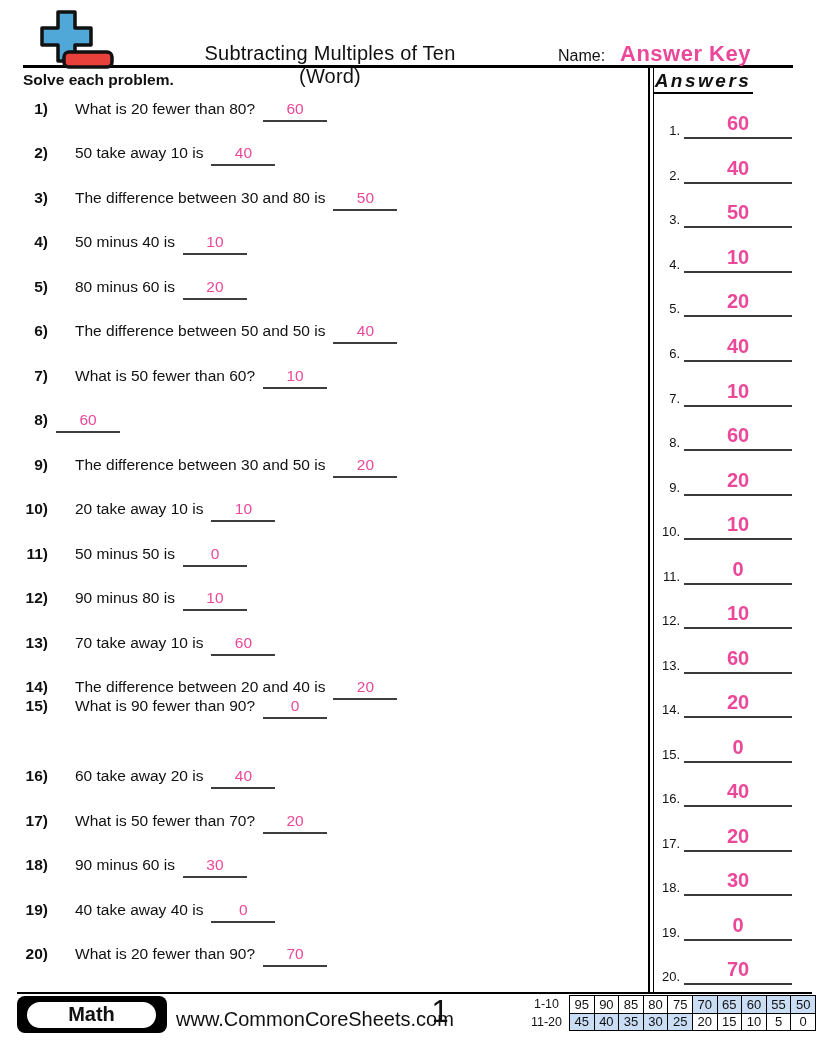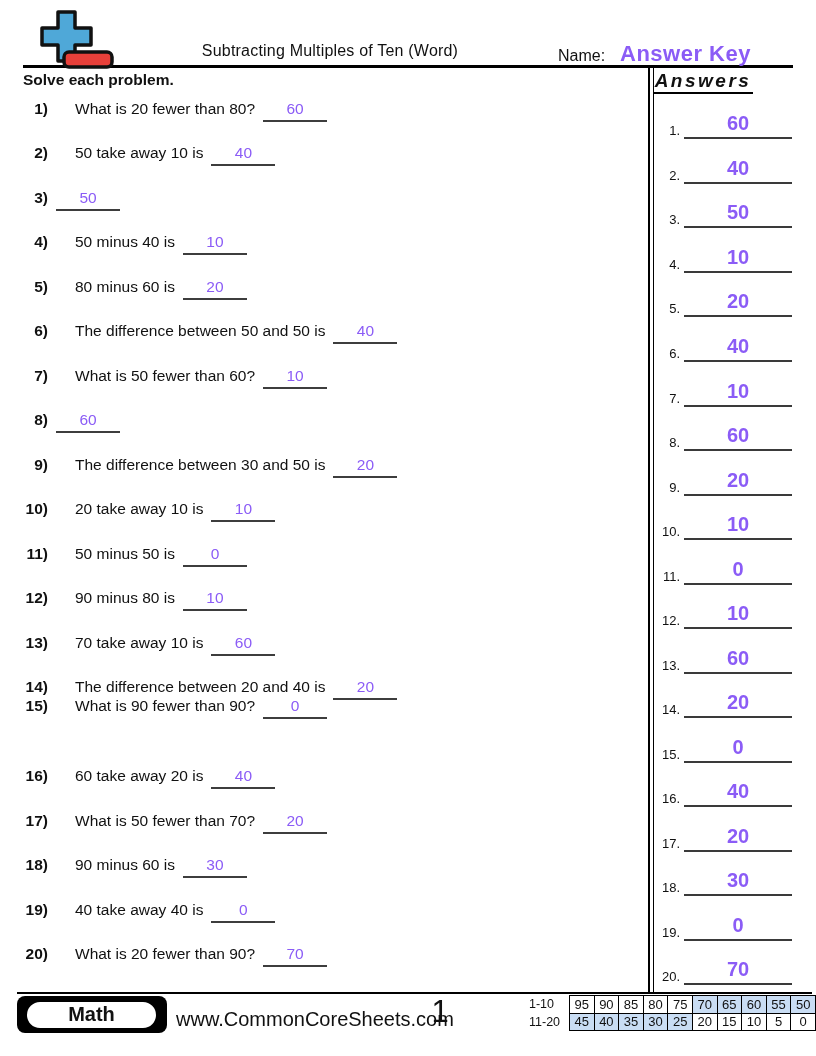--- a/index.html
+++ b/index.html
@@ -4,53 +4,53 @@
 <style>
   html,body{margin:0;padding:0;background:#888;}
   .page{
     position:relative;width:816px;height:1056px;margin:0 auto;
     background:#fff;overflow:hidden;
     font-family:"Liberation Sans","DejaVu Sans",sans-serif;color:#111;
   }
   
   .hline{position:absolute;left:23px;width:770px;top:65px;height:2.5px;background:#000;}
   .logo{position:absolute;left:34px;top:10px;z-index:3;}
-  .title{position:absolute;left:180px;top:42px;width:300px;text-align:center;font-size:16px;letter-spacing:.2px;}
+  .title{position:absolute;left:180px;top:42px;width:300px;text-align:center;font-size:20px;letter-spacing:.2px;}
   .namelbl{position:absolute;left:558px;top:47px;font-size:16px;text-align:right;}
   .namekey{position:absolute;left:620px;top:41px;font-size:22px;font-weight:bold;letter-spacing:.5px;}
   .instructions{position:absolute;left:23px;top:71px;font-size:15.5px;font-weight:bold;}
   .answers-head{position:absolute;left:641px;top:70px;width:124px;text-align:center;
     font-size:19px;font-weight:bold;letter-spacing:2.5px;font-style:italic;}
   .answers-head span{border-bottom:2.5px solid #000;padding:0 2px 1px 2px;}
   
   .vline{position:absolute;top:67px;height:926px;width:1.6px;background:#000;}
   
   .problem{position:absolute;left:16px;display:flex;align-items:baseline;font-size:15.5px;white-space:nowrap;}
   .pnum{display:inline-block;width:32px;text-align:right;font-weight:bold;}
   .ptext{margin-left:27px;}
   .blank{display:inline-block;min-width:56px;margin-left:8px;border-bottom:2px solid #3d3d3d;
     text-align:center;padding:0 4px 2px 4px;}
   .pans{font-size:15.5px;}
-  .red{color:#8b5cf6;}
+  .red{color:#ec4899;}
   
   .arow{position:absolute;left:650px;display:flex;align-items:flex-end;}
   .anum{display:inline-block;width:30px;text-align:right;font-size:13px;padding-right:4px;padding-bottom:1px;}
   .aline{display:inline-block;width:108px;text-align:center;border-bottom:2px solid #3a3a3a;padding-bottom:2px;}
   .aval{font-size:20px;font-weight:bold;}
   
   .fline{position:absolute;left:17px;top:992px;width:795px;height:2px;background:#000;}
   .brand{position:absolute;left:17px;top:996px;width:150px;height:37px;background:#000;border-radius:8px;}
   .brand .pill{position:absolute;left:8px;right:9px;top:3.5px;bottom:3.5px;background:#fff;
     border:2.5px solid #000;border-radius:16px;display:flex;align-items:center;justify-content:center;
     font-size:20px;font-weight:bold;}
   .website{position:absolute;left:176px;top:1008px;font-size:20px;}
   .pageno{position:absolute;left:400px;top:994px;width:80px;text-align:center;font-size:31px;}
   .score{position:absolute;left:528px;top:995px;border-collapse:collapse;font-size:13px;}
   .score td{border:1.5px solid #000;width:22px;height:16.5px;text-align:center;padding:0 1px;}
-  .score td.lbl{border:none;background:transparent;text-align:left;padding-right:5px;font-size:12.5px;width:36px;}
+  .score td.lbl{border:none;background:transparent;text-align:center;padding-right:5px;font-size:12.5px;width:36px;}
   .score td.sh{background:#c9ddf4;}
 </style>
 </head>
 <body>
 
 <div class="page">
 
   <div class="hline"></div>
   <svg class="logo" width="92" height="64" viewBox="0 0 92 64">
     <path d="M24 2 h17 v16 h16 v17 h-16 v16 h-17 v-16 h-16 v-17 h16 z" fill="#4fa8d8" stroke="#111" stroke-width="3.5" stroke-linejoin="round"></path>
@@ -70,20 +70,21 @@
       <span class="ptext">What is 20 fewer than 80?</span>
       <span class="blank"><span class="pans red">60</span></span>
     </div>
   <div class="problem" style="top:144px">
       <span class="pnum">2)</span>
       <span class="ptext">50 take away 10 is</span>
       <span class="blank"><span class="pans red">40</span></span>
     </div>
   <div class="problem" style="top:189px">
       <span class="pnum">3)</span>
+      <span class="ptext">The difference between 30 and 80 is</span>
       <span class="blank"><span class="pans red">50</span></span>
     </div>
   <div class="problem" style="top:233px">
       <span class="pnum">4)</span>
       <span class="ptext">50 minus 40 is</span>
       <span class="blank"><span class="pans red">10</span></span>
     </div>
   <div class="problem" style="top:278px">
       <span class="pnum">5)</span>
       <span class="ptext">80 minus 60 is</span>

